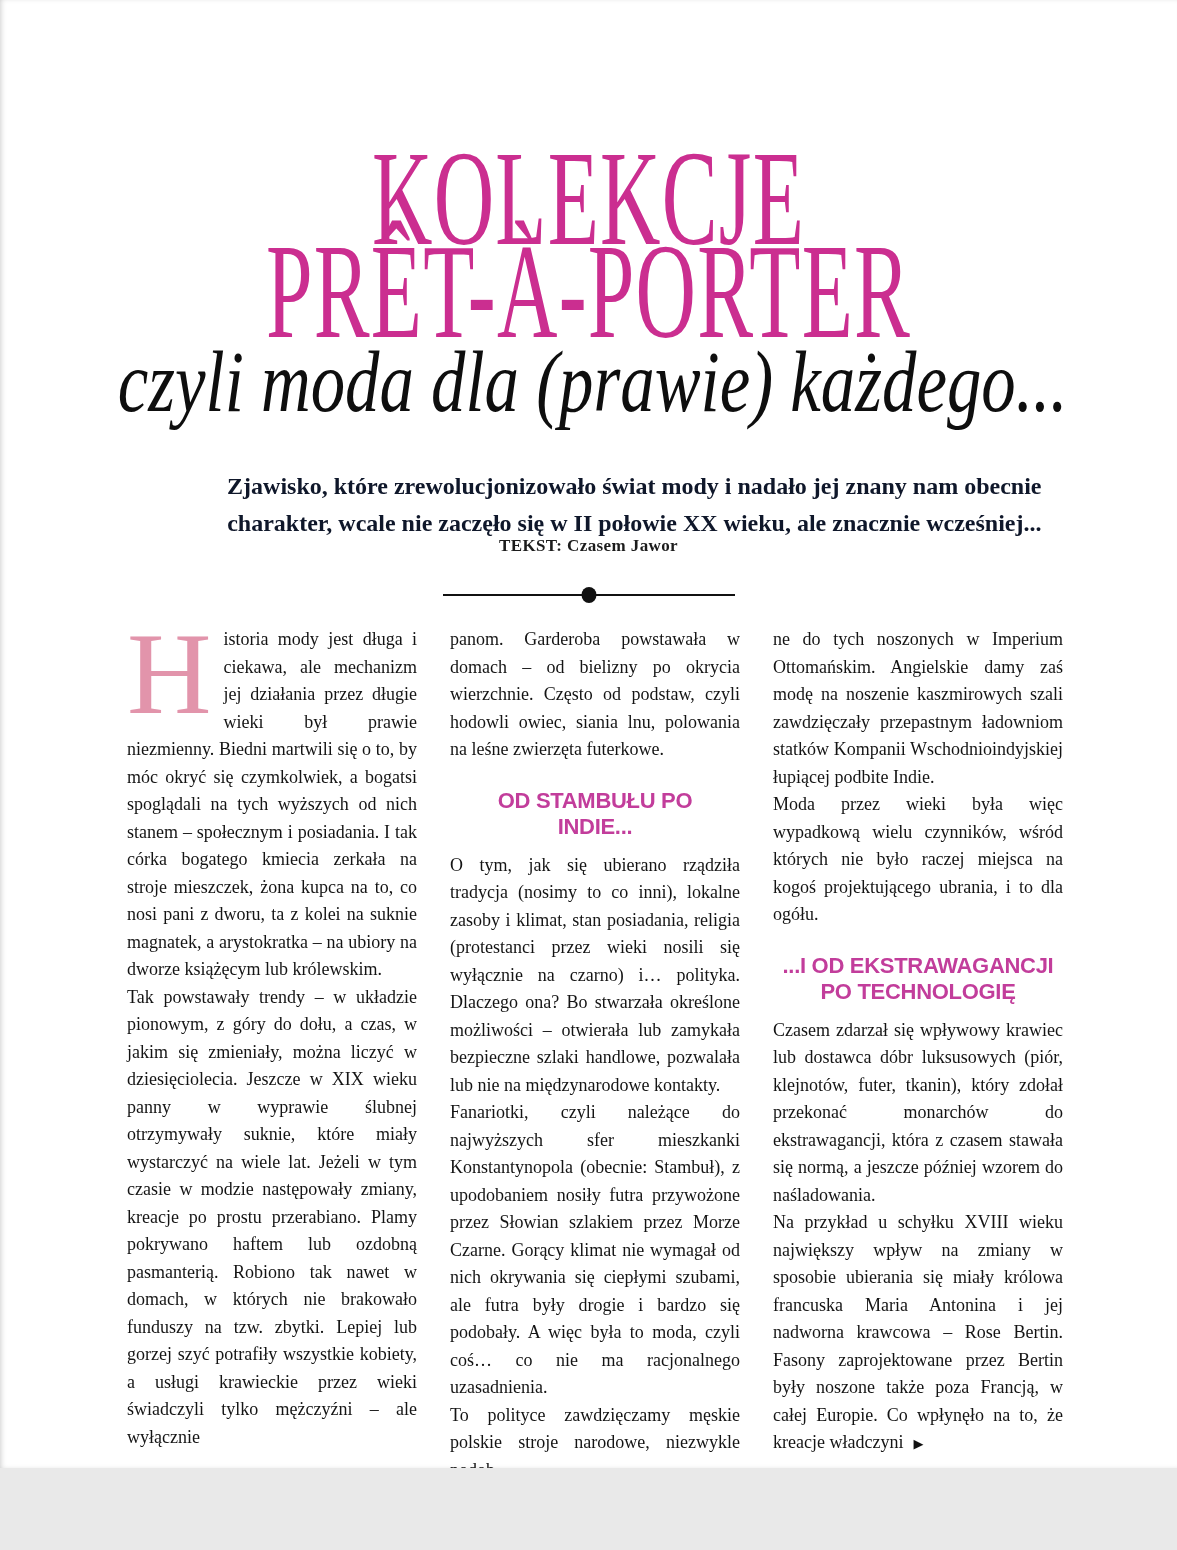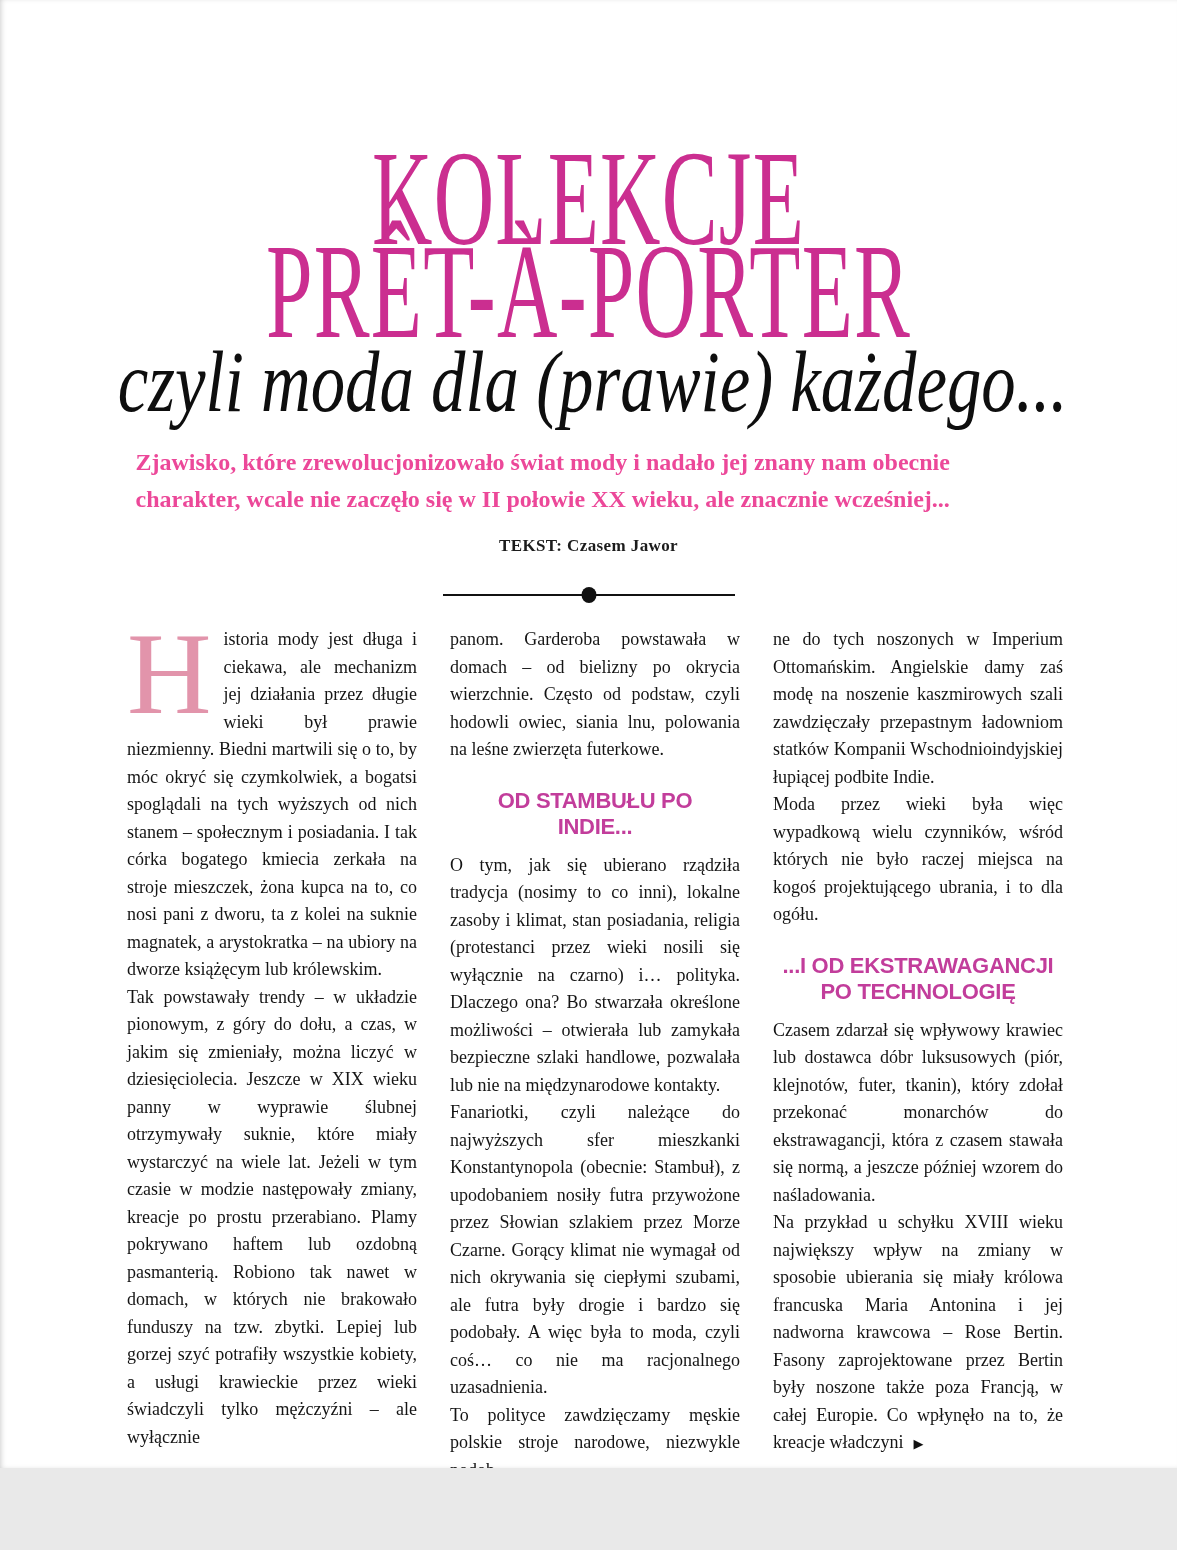--- a/index.html
+++ b/index.html
@@ -33,28 +33,28 @@
     position:absolute;top:332px;left:0;width:100%;
     text-align:center;
     font-style:italic;
     font-size:86px;line-height:100px;
     color:#0e0e0e;
     transform:scaleX(0.80);
     transform-origin:50% 50%;
     white-space:nowrap;
   }
   .lead{
-    position:absolute;top:444px;left:50%;
+    position:absolute;top:468px;left:50%;
     transform:translateX(-50%);
     width:906px;
     margin:0;
-    text-align:left;
+    text-align:right;
     font-size:24px;line-height:37px;
     font-weight:700;
-    color:#ec4899;
+    color:#0f172a;
   }
   .byline{
     position:absolute;top:536px;left:0;width:100%;
     text-align:center;
     font-size:17px;
     font-weight:700;
     letter-spacing:.4px;
     color:#1c1c1c;
   }
   .divider{

